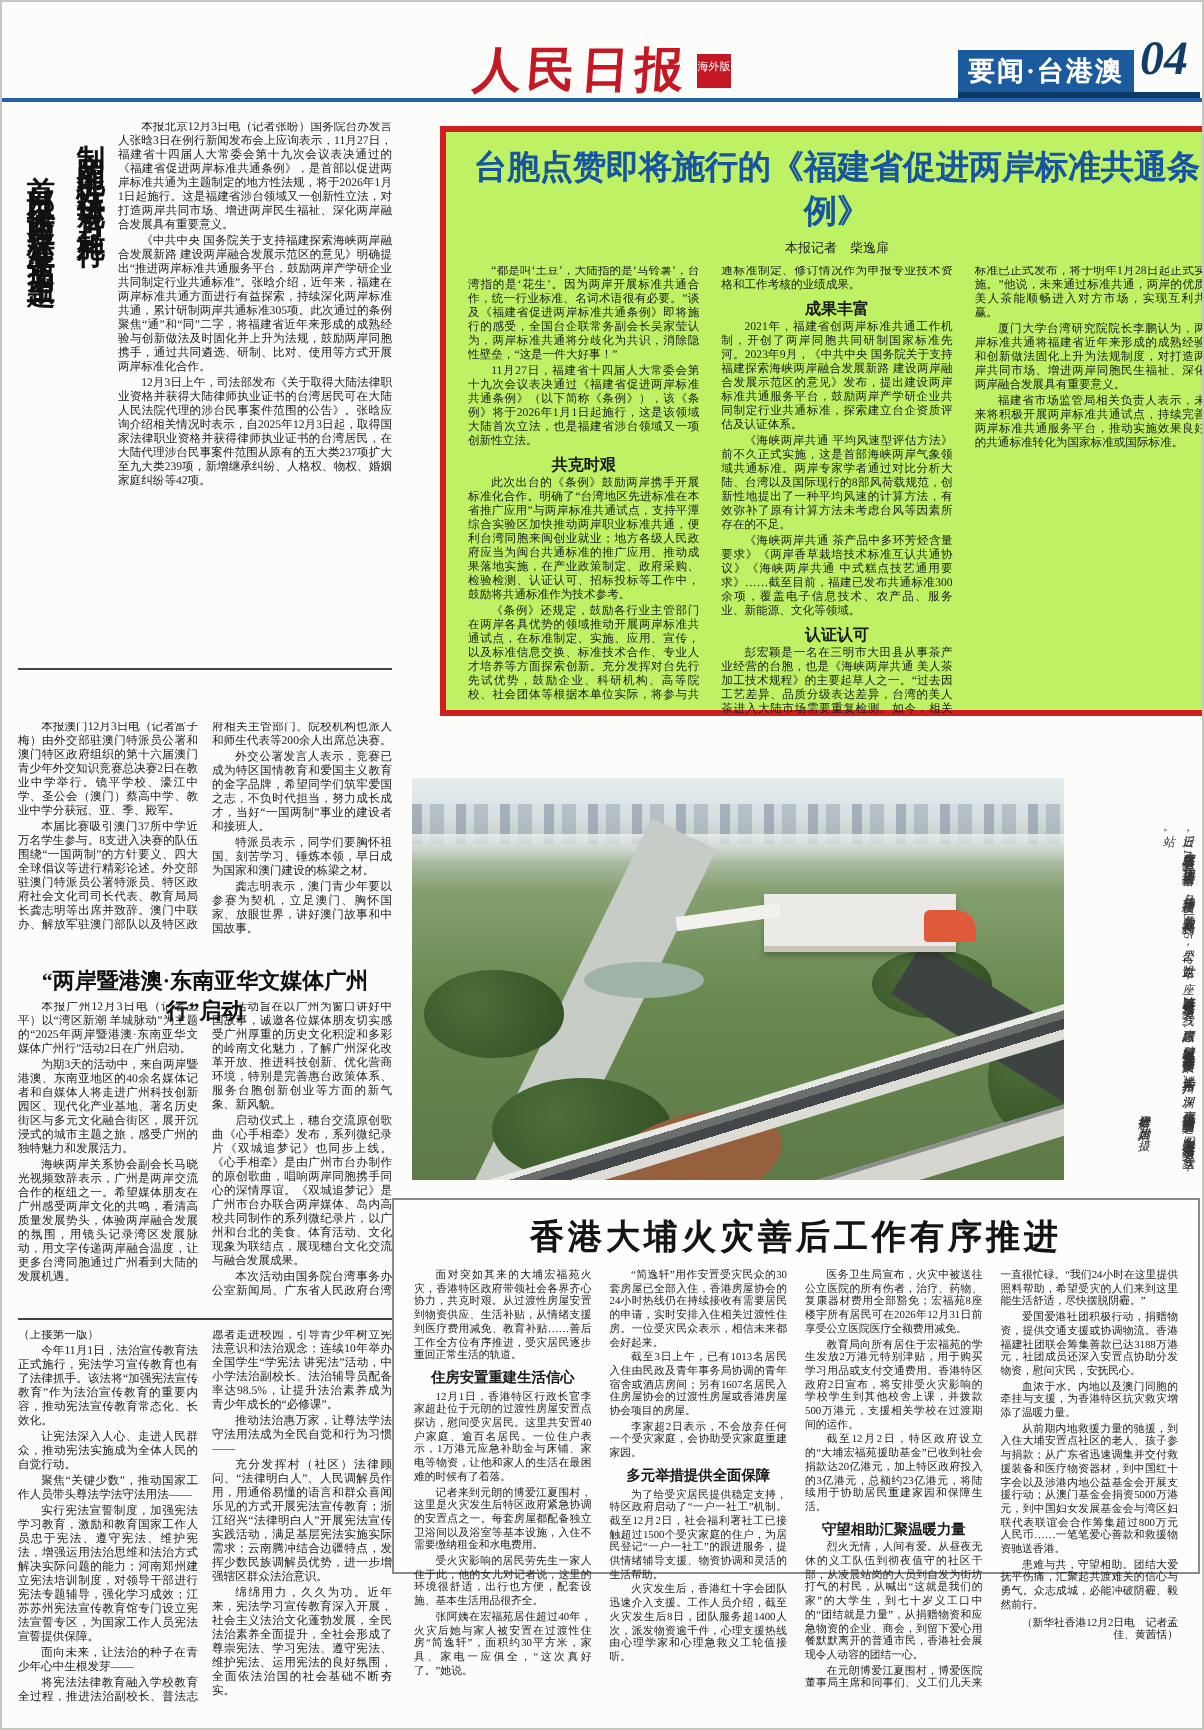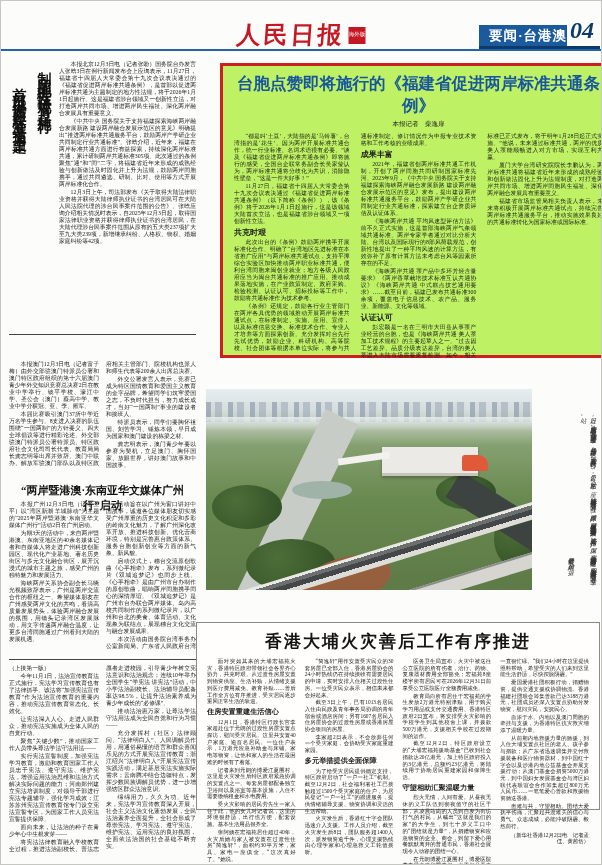--- a/index.html
+++ b/index.html
@@ -6,27 +6,27 @@
   .page{position:relative;width:602px;height:865px;margin:0 auto;background:#fcfcfa;
         border:1px solid #c6c6c2;box-sizing:border-box;overflow:hidden;
         font-family:"Liberation Serif","DejaVu Serif",serif;color:#1a1a1a;}
   
   .dateblock{position:absolute;left:24px;top:26px;font-size:7px;line-height:10px;color:#333;}
   .masthead{position:absolute;left:50%;top:18px;transform:translateX(-50%);display:flex;align-items:center;gap:4px;}
   .mast-title{font-size:24px;font-weight:bold;color:#c41824;letter-spacing:3px;transform:skewX(-4deg);}
   .mast-ed{display:inline-block;width:17px;height:17px;background:#c41824;color:#fff;font-size:5.5px;
            line-height:5.8px;text-align:center;padding-top:0px;box-sizing:border-box;display:flex;align-items:center;justify-content:center;}
   .section-box{position:absolute;left:478px;top:24px;width:88px;height:21px;background:#1c5a9e;color:#fff;
-               font-size:13.5px;font-weight:bold;text-align:right;line-height:21px;letter-spacing:1px;}
+               font-size:13.5px;font-weight:bold;text-align:center;line-height:21px;letter-spacing:1px;}
   .pagenum{position:absolute;left:569px;top:16px;font-size:24px;font-weight:bold;font-style:italic;color:#123c68;}
   .rule-blue{position:absolute;left:0;top:48px;width:602px;height:2px;background:#2563a8;}
   .rule-dark{position:absolute;left:478px;top:45px;width:121px;height:3px;background:#0d3a66;}
   
   .para{margin:0 0 1px;text-indent:2em;text-align:justify;}
-  .subhead{font-weight:bold;margin:4px 0 3px;text-indent:0;}
+  .subhead{font-weight:bold;text-align:center;margin:4px 0 3px;text-indent:0;}
   .marker{margin:0 0 1px;text-indent:0;text-align:justify;}
   .credit{margin:2px 0 0;text-indent:0;text-align:right;}
   .body-sm{font-size:5.8px;line-height:7px;overflow:hidden;}
   
   .lead-wrap{position:absolute;left:8px;top:60px;width:187px;height:270px;display:flex;gap:5px;overflow:hidden;}
   .vtitle{writing-mode:vertical-rl;font-weight:bold;font-size:14px;letter-spacing:4px;color:#111;line-height:20px;}
   .vt-a{padding-top:16px;}
   .lead-body{flex:1;}
   .lrule{position:absolute;left:8px;width:187px;border-top:1px solid #444;}
   .lhead{position:absolute;left:8px;width:187px;text-align:center;font-weight:bold;color:#111;}
@@ -58,21 +58,21 @@
   .ph-tree3{left:230px;top:86px;width:60px;height:34px;}
   .ph-tree4{left:288px;top:120px;width:50px;height:60px;}
   .ph-dirt{position:absolute;left:96px;top:168px;width:90px;height:46px;background:#96603f;border-radius:50%;transform:rotate(-14deg);}
   .ph-water{position:absolute;left:86px;top:92px;width:60px;height:18px;background:#9fb3a8;border-radius:50%;}
   
   .caption{position:absolute;left:538px;top:412px;width:58px;height:166px;display:flex;flex-direction:row-reverse;gap:3px;}
   .cap-text{writing-mode:vertical-rl;font-size:6px;line-height:9.6px;font-style:italic;color:#333;letter-spacing:.5px;}
   .cap-credit{writing-mode:vertical-rl;font-size:6px;line-height:9.6px;font-style:italic;color:#333;align-self:flex-end;margin-bottom:14px;}
   
   .hkbox{position:absolute;left:195px;top:598px;width:404px;height:188px;border:1px solid #8a8a86;
-         box-sizing:border-box;background:#fffefd;padding:7px 10px 4px;margin-top:23px;}
+         box-sizing:border-box;background:#fffefd;padding:7px 10px 4px;}
   .hk-title{font-size:17px;font-weight:bold;text-align:center;color:#141414;letter-spacing:2px;}
   .hk-body{column-count:4;column-gap:9px;column-fill:auto;height:212px;margin-top:5px;font-size:5.4px;line-height:6.7px;}
   .hk-body .subhead{font-size:7.2px;}
 </style>
 </head>
 <body>
 
 <div class="page">
 
   <div class="masthead">

